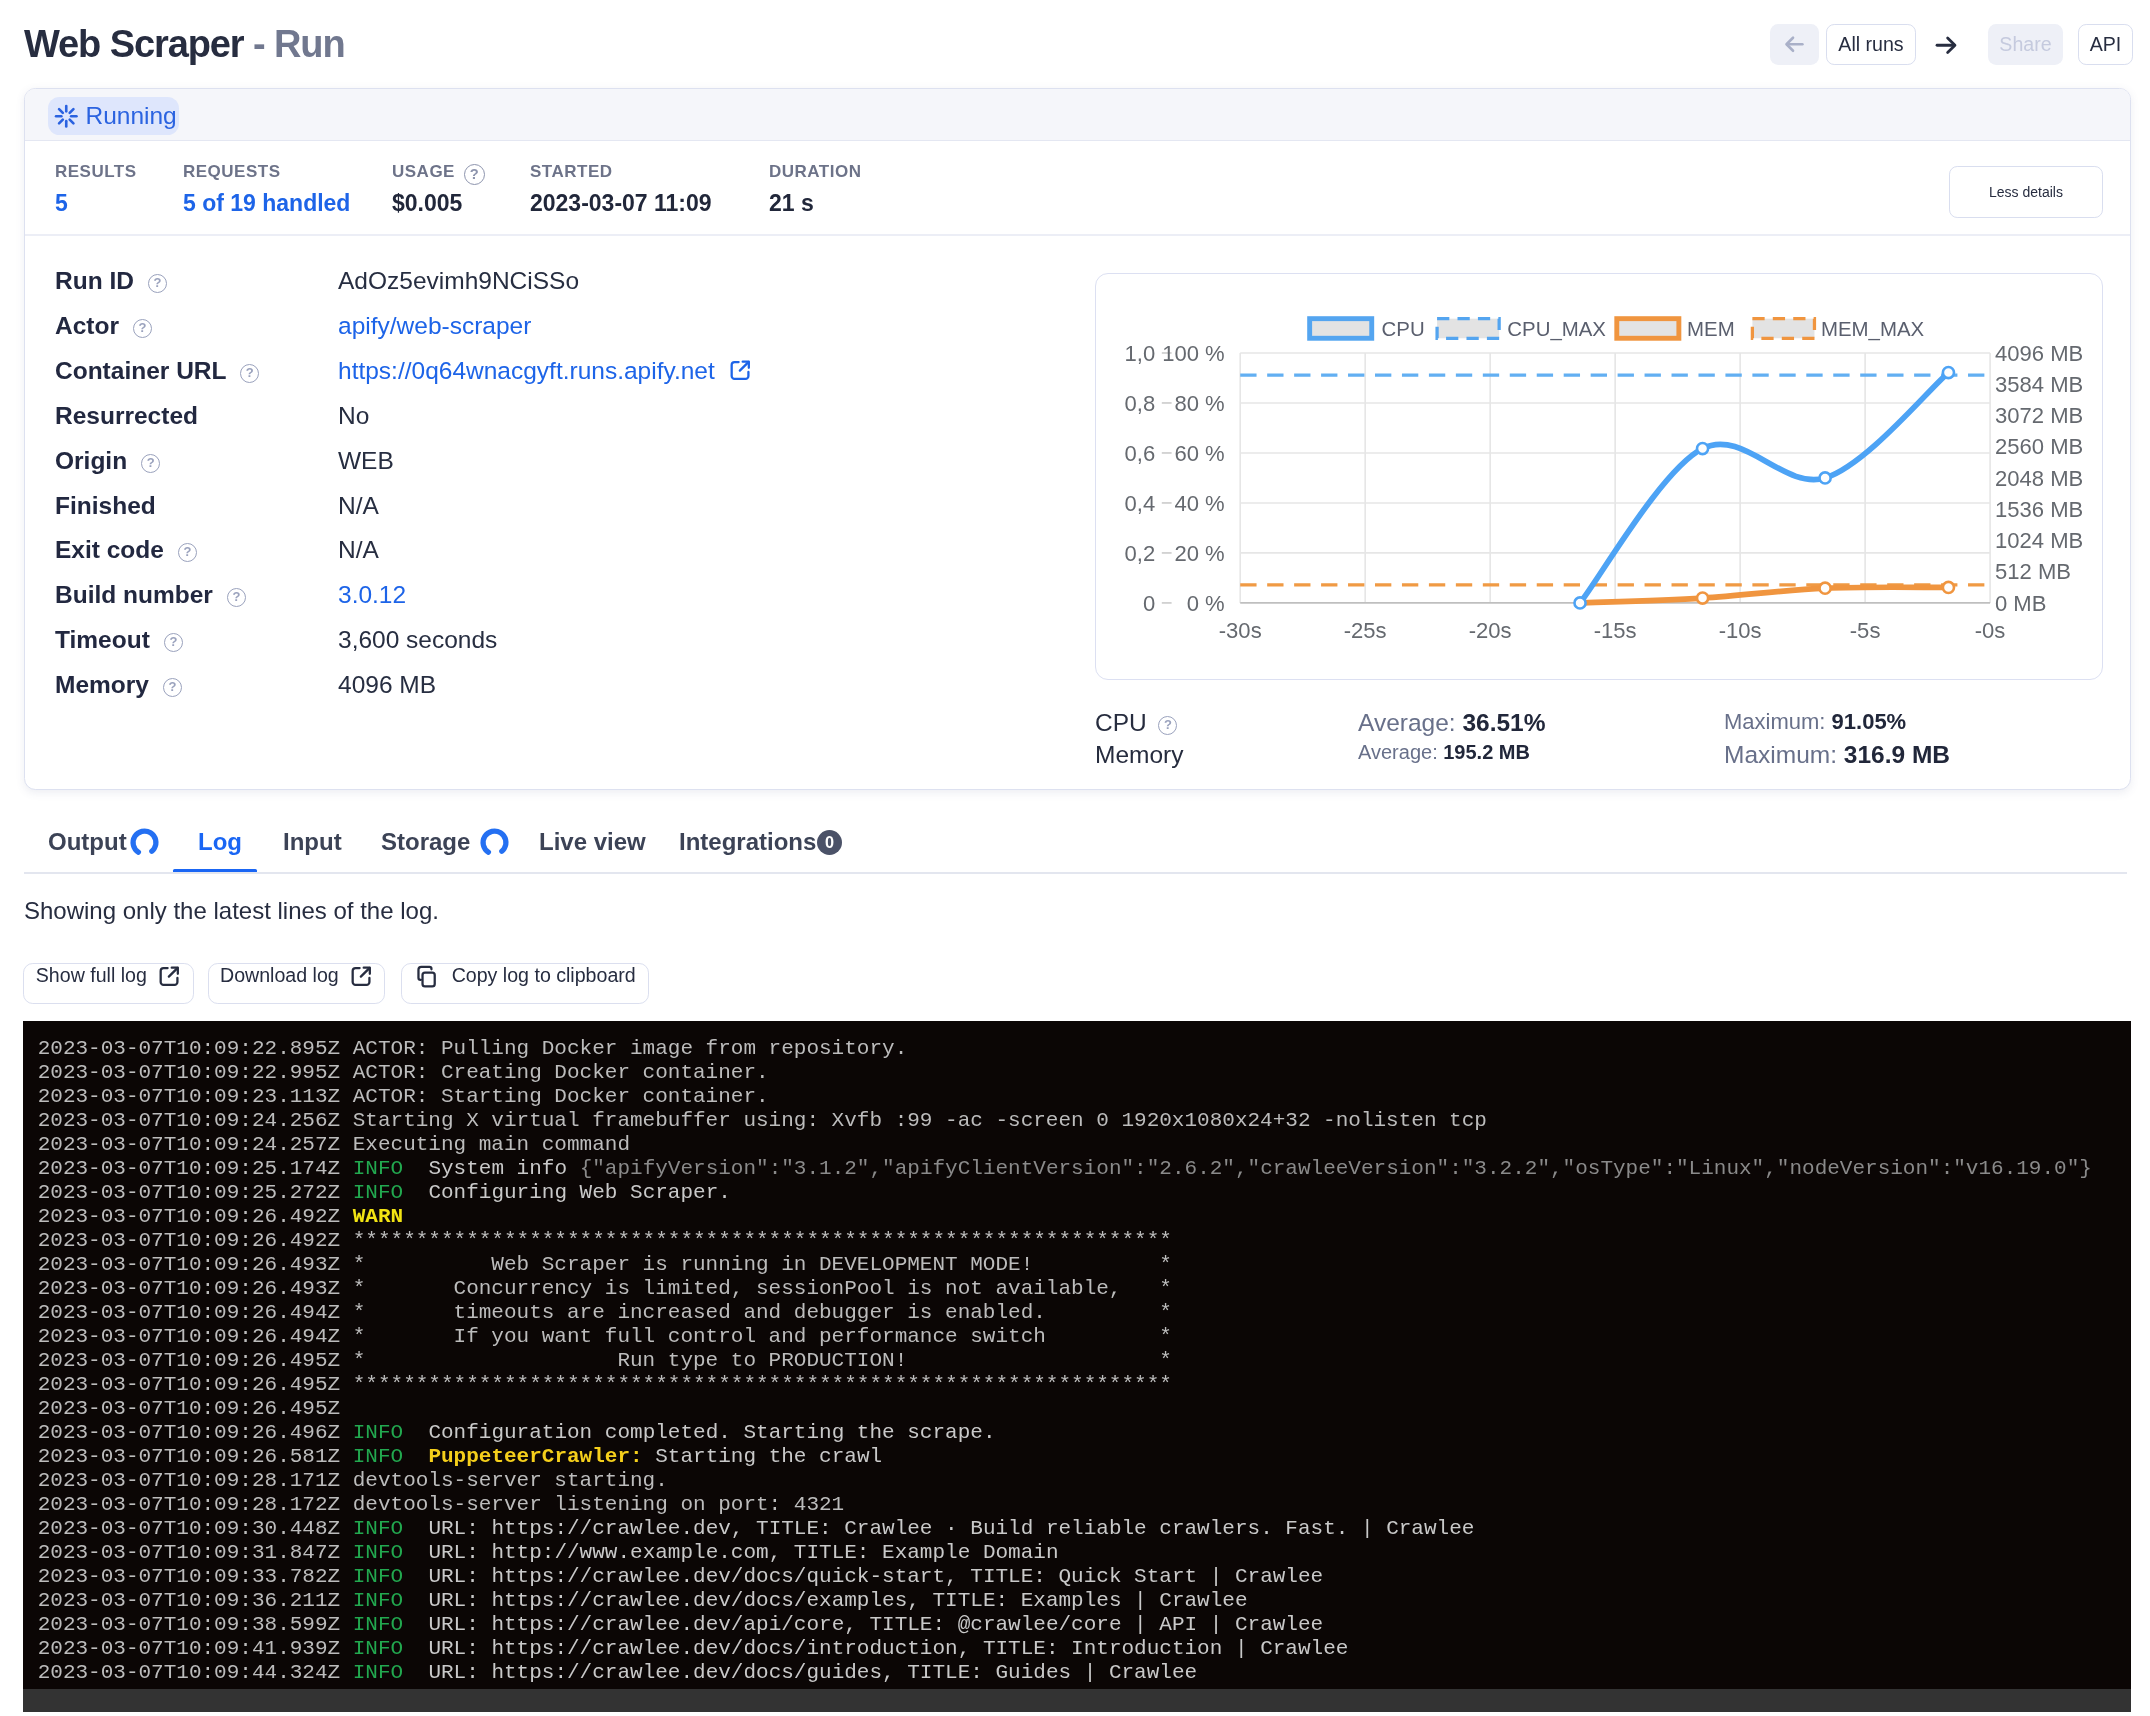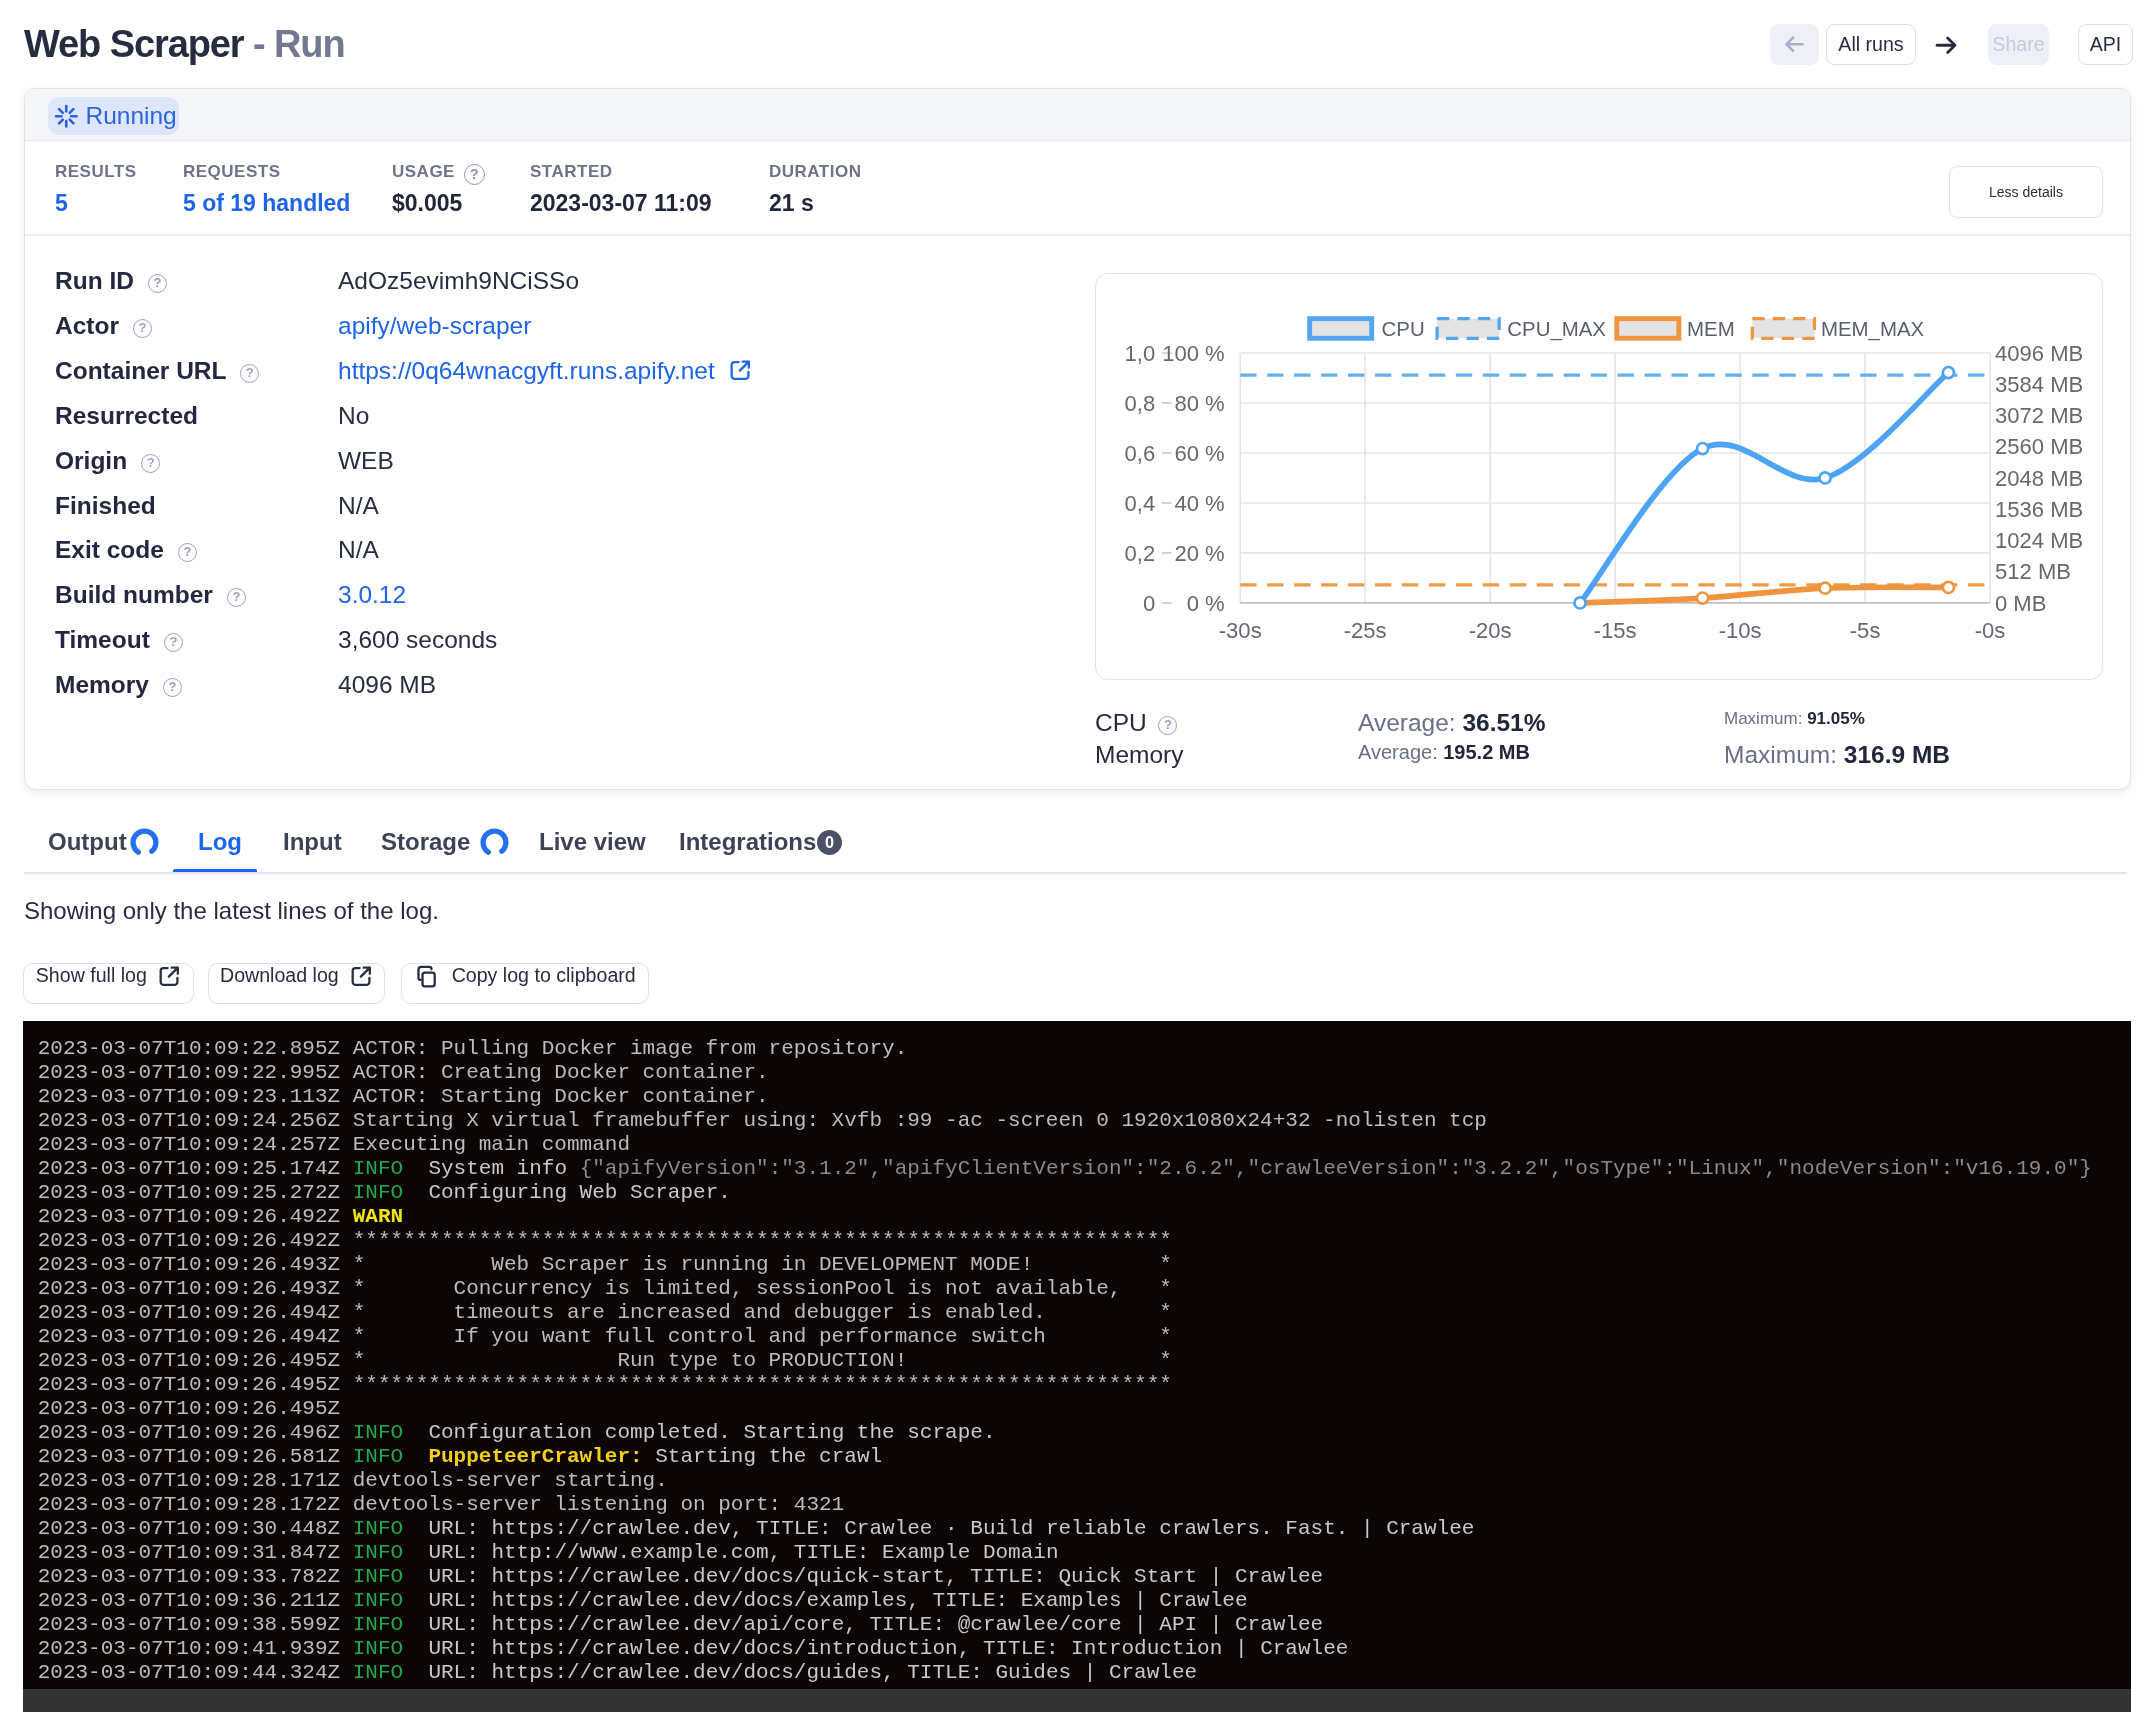--- a/index.html
+++ b/index.html
@@ -61,21 +61,21 @@
     <svg width="24.5" height="24.5" viewBox="0 0 30 30">
         <path d="M13.5 7 L5.5 15 L13.5 23" fill="none" stroke="#a9b0c8" stroke-width="3.2" stroke-linecap="round" stroke-linejoin="round"></path>
         <line x1="6.5" y1="15" x2="25" y2="15" stroke="#a9b0c8" stroke-width="3.2" stroke-linecap="round"></line>
       </svg>
   </div>
   <div class="hbtn white" style="left:1826px; width:90px;">All runs</div>
   <svg class="abs" style="left:1932px; top:33px;" width="28" height="24.5" viewBox="0 0 34 30">
       <path d="M19 6 L28 15 L19 24" fill="none" stroke="#272d40" stroke-width="3.4" stroke-linecap="round" stroke-linejoin="round"></path>
       <line x1="6" y1="15" x2="26.5" y2="15" stroke="#272d40" stroke-width="3.4" stroke-linecap="round"></line>
     </svg>
-  <div class="hbtn ghost" style="left:1988px; width:61px; color:#c5cade;">Share</div>
+  <div class="hbtn ghost" style="left:1988px; width:75px; color:#c5cade;">Share</div>
   <div class="hbtn white" style="left:2078px; width:55px;">API</div>
 
   <div id="card" class="abs">
     <div id="band" class="abs">
       <div id="chip" class="abs">
         <svg width="24.5" height="24.5" viewBox="0 0 30 30">
           <g stroke="#2a62e0" stroke-width="3.2" stroke-linecap="round">
             <line x1="15" y1="2.5" x2="15" y2="9"></line>
             <line x1="23.8" y1="6.2" x2="19.2" y2="10.8"></line>
             <line x1="27.5" y1="15" x2="21" y2="15"></line>
@@ -198,21 +198,21 @@
 <text x="726" y="78" font-size="25" fill="#5a5f6e">MEM</text>
 <rect x="806" y="57" width="76" height="24" fill="#e3e3e3" stroke="#f0953f" stroke-width="4" stroke-dasharray="15 10"></rect>
 <text x="890" y="78" font-size="25" fill="#5a5f6e">MEM_MAX</text>
 </svg>
       </div>
 
     <div class="abs" style="left:1070px; top:620px; font-size:24.5px; color:#262c3e;">CPU <span class="q" style="vertical-align:1.6px; margin-left:4.9px;">?</span></div>
     <div class="abs" style="left:1070px; top:652px; font-size:24.5px; color:#262c3e;">Memory</div>
     <div class="abs" style="left:1333px; top:620px; font-size:24.5px; color:#68708a;">Average: <span style="color:#21273a; font-weight:700;">36.51%</span></div>
     <div class="abs" style="left:1333px; top:652px; font-size:20px; color:#68708a;">Average: <span style="color:#21273a; font-weight:700;">195.2 MB</span></div>
-    <div class="abs" style="left:1699px; top:620px; font-size:17px; color:#68708a;">Maximum: <span style="color:#21273a; font-weight:700;">91.05%</span></div>
+    <div class="abs" style="left:1699px; top:620px; font-size:22px; color:#68708a;">Maximum: <span style="color:#21273a; font-weight:700;">91.05%</span></div>
     <div class="abs" style="left:1699px; top:652px; font-size:24.5px; color:#68708a;">Maximum: <span style="color:#21273a; font-weight:700;">316.9 MB</span></div>
   </div>
 
   <div id="tabrow" class="abs">
     <div class="tab" style="left:48px;">Output</div>
     <svg class="abs" style="left:129px; top:9.8px;" width="31" height="31" viewBox="0 0 38 38">
         <circle cx="19" cy="19" r="14" fill="none" stroke="#2470f2" stroke-width="6.4" stroke-linecap="round" stroke-dasharray="70 18" transform="rotate(122 19 19)"></circle>
       </svg>
     <div class="tab" style="left:198px; color:#1a66f4;">Log</div>
     <div class="tab" style="left:283px;">Input</div>

